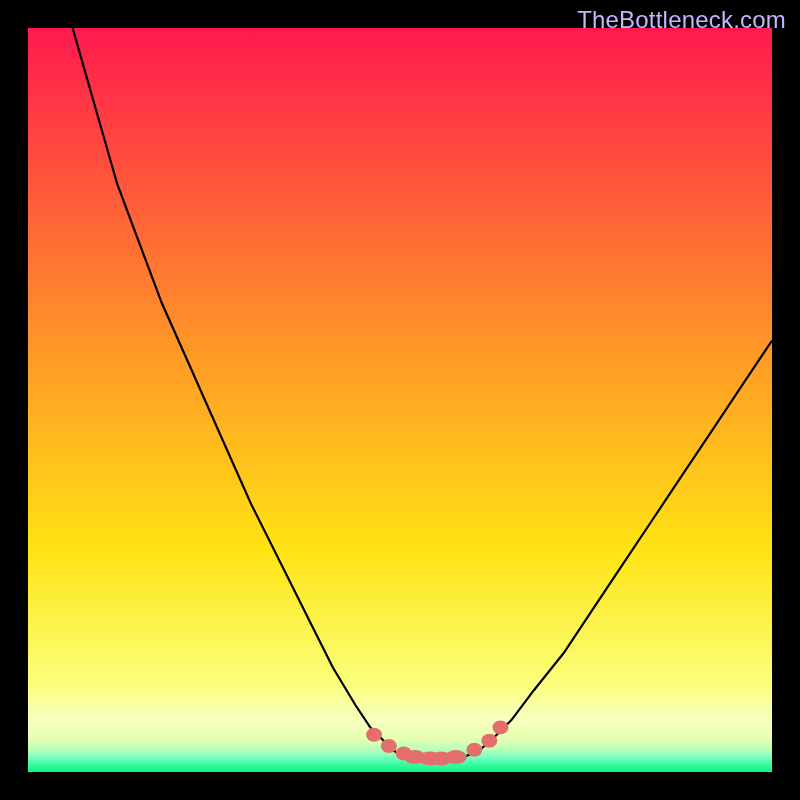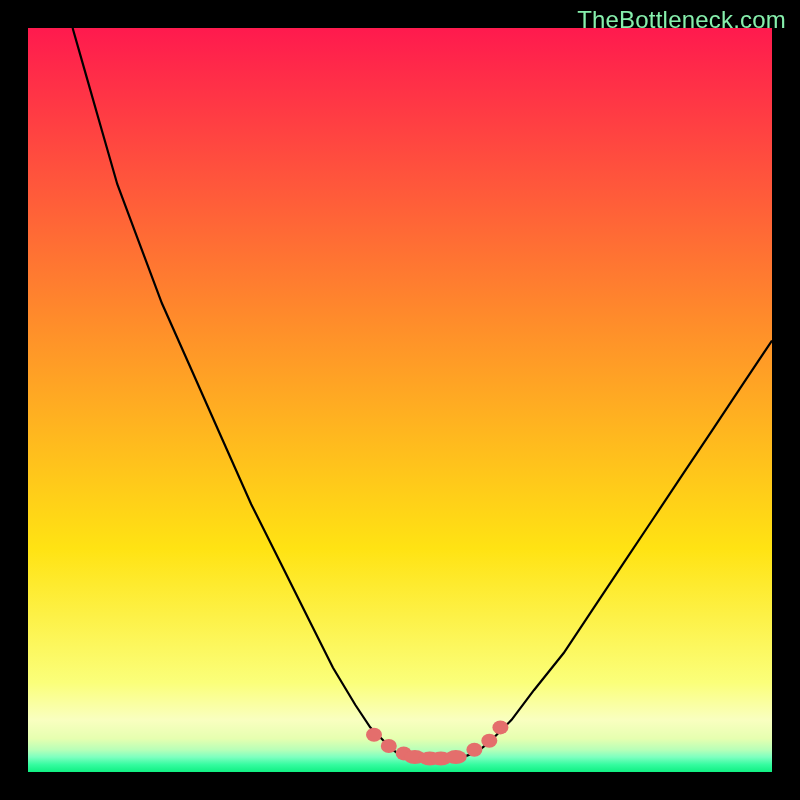--- a/index.html
+++ b/index.html
@@ -36,21 +36,21 @@
   }
   .curve {
     position: absolute;
     left: 0;
     top: 0;
   }
   .watermark {
     position: absolute;
     top: 6px;
     right: 14px;
-    color: #86efac;
+    color: #c4b5fd;
     font-size: 24px;
     font-weight: 500;
     letter-spacing: 0.2px;
   }
 </style>
 </head>
 <body>
 
 <div class="frame">
   <div class="plot-area">

